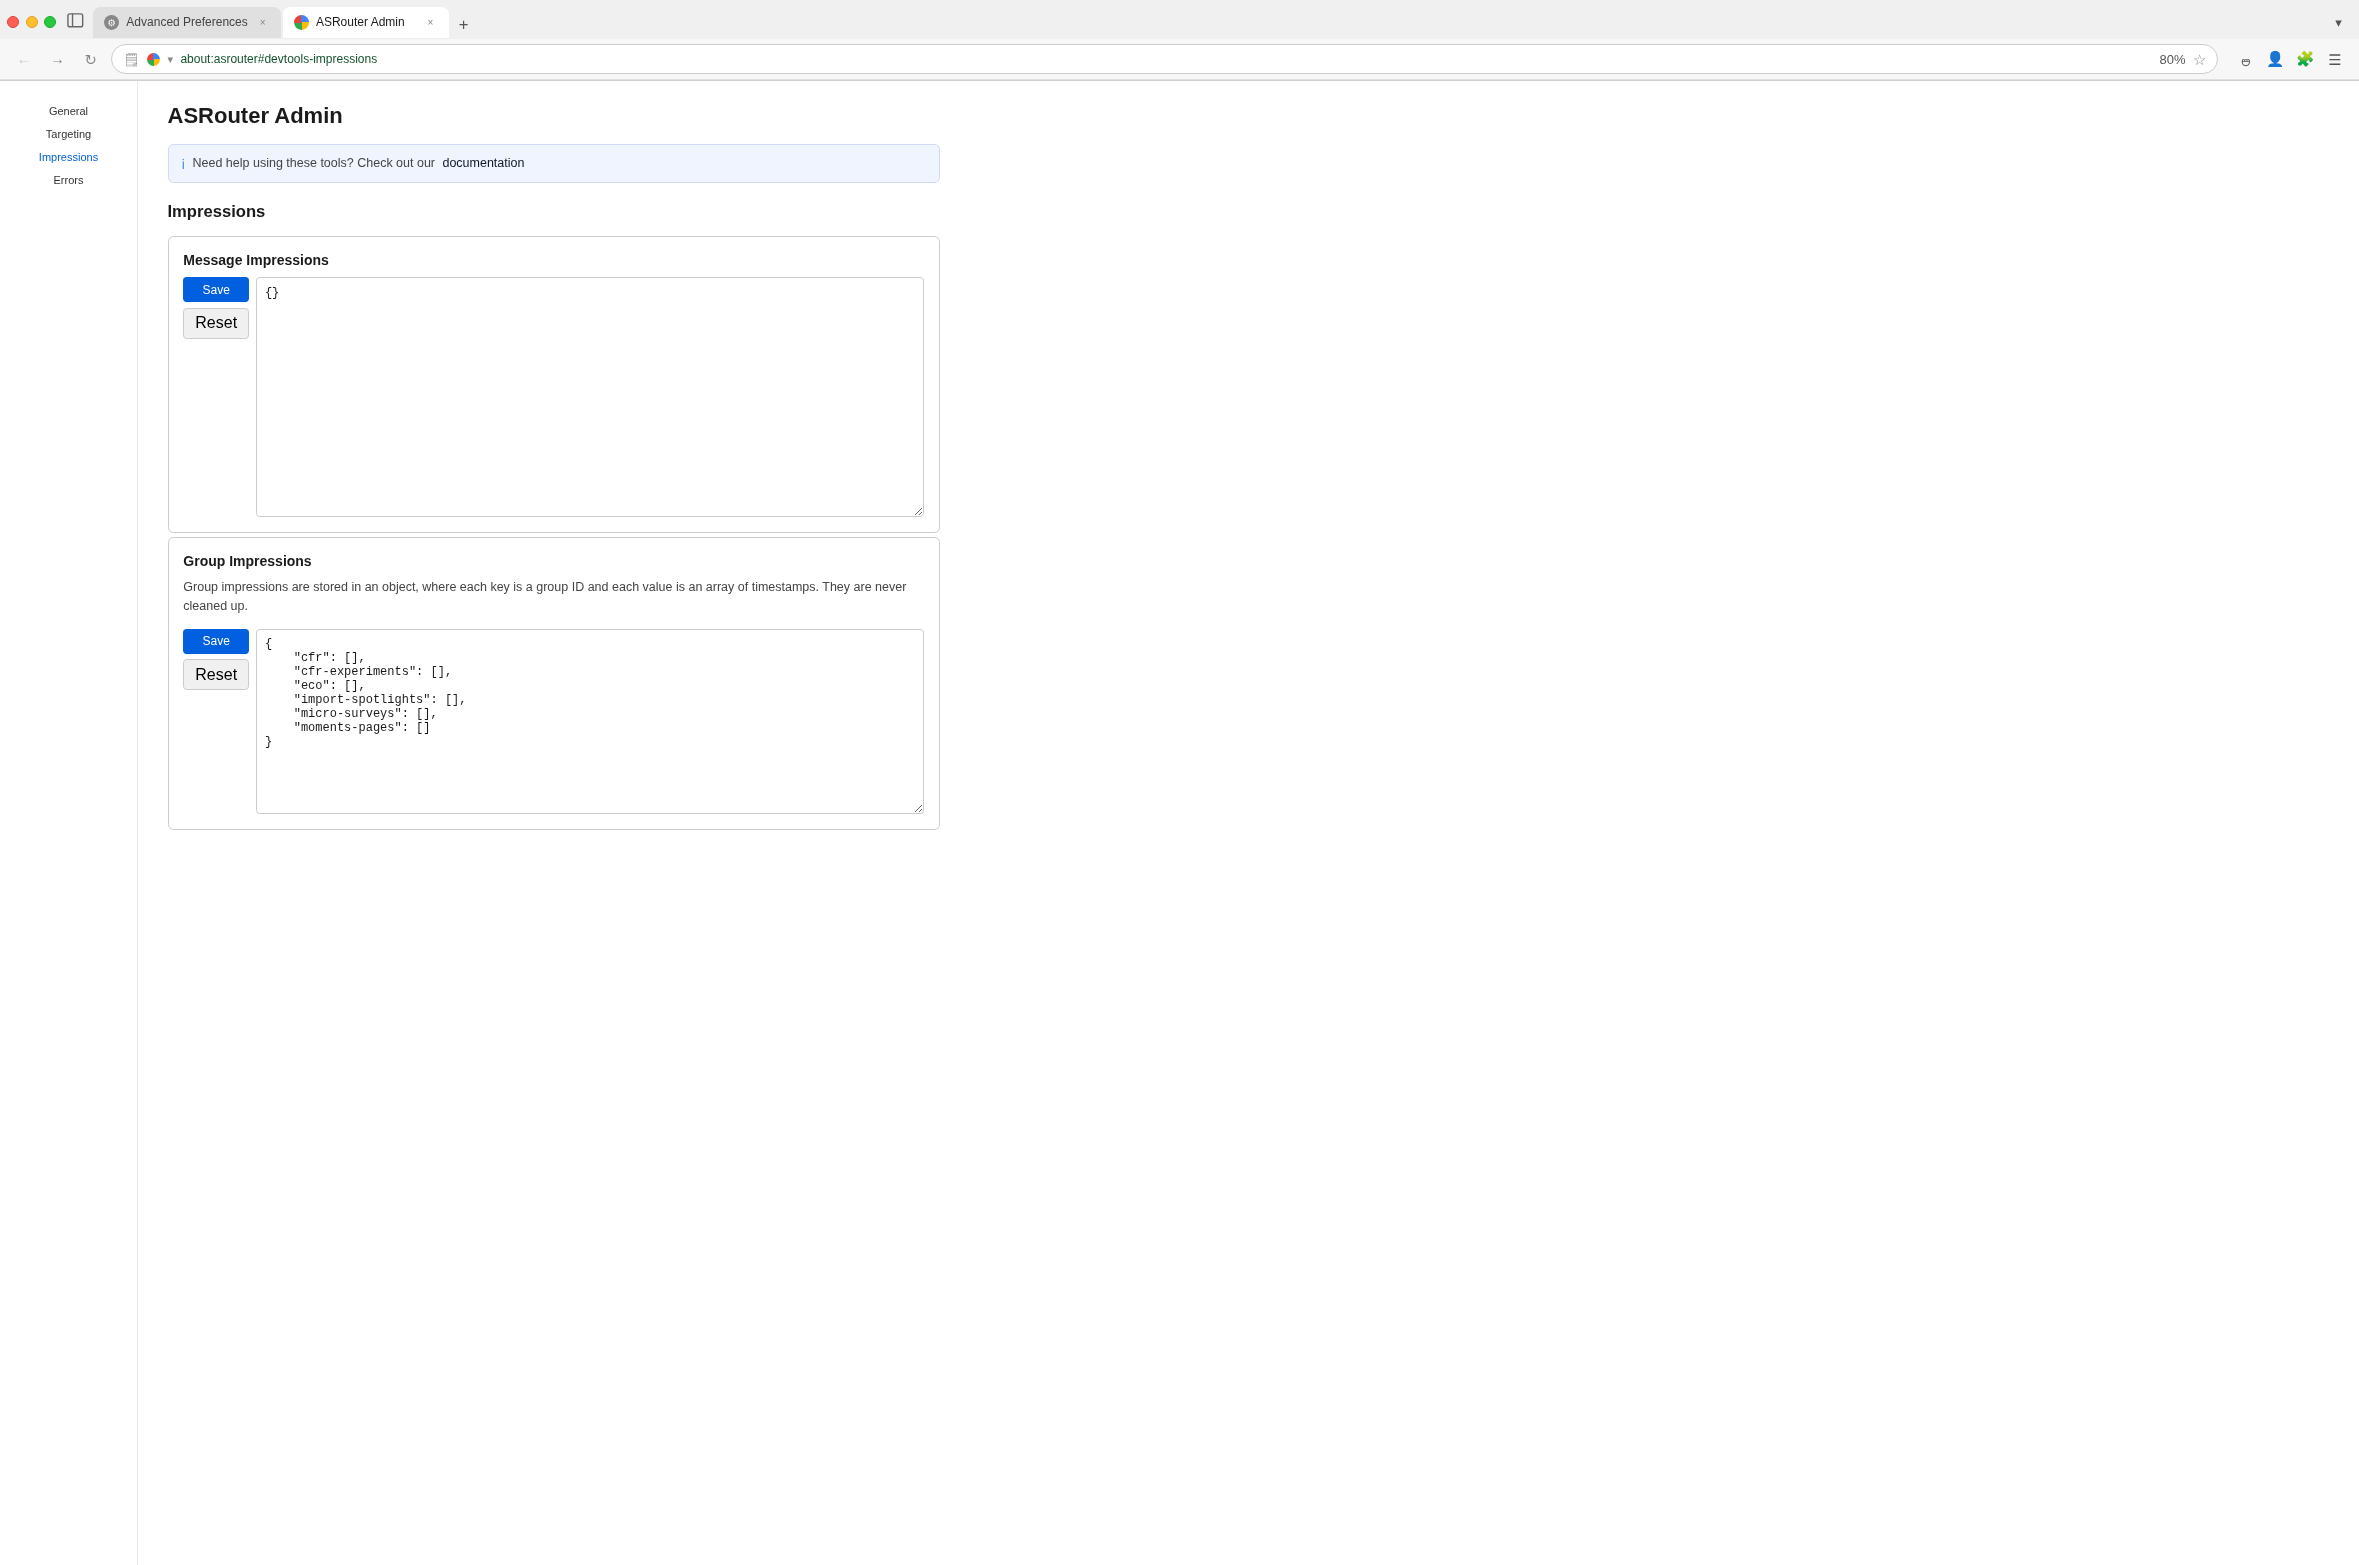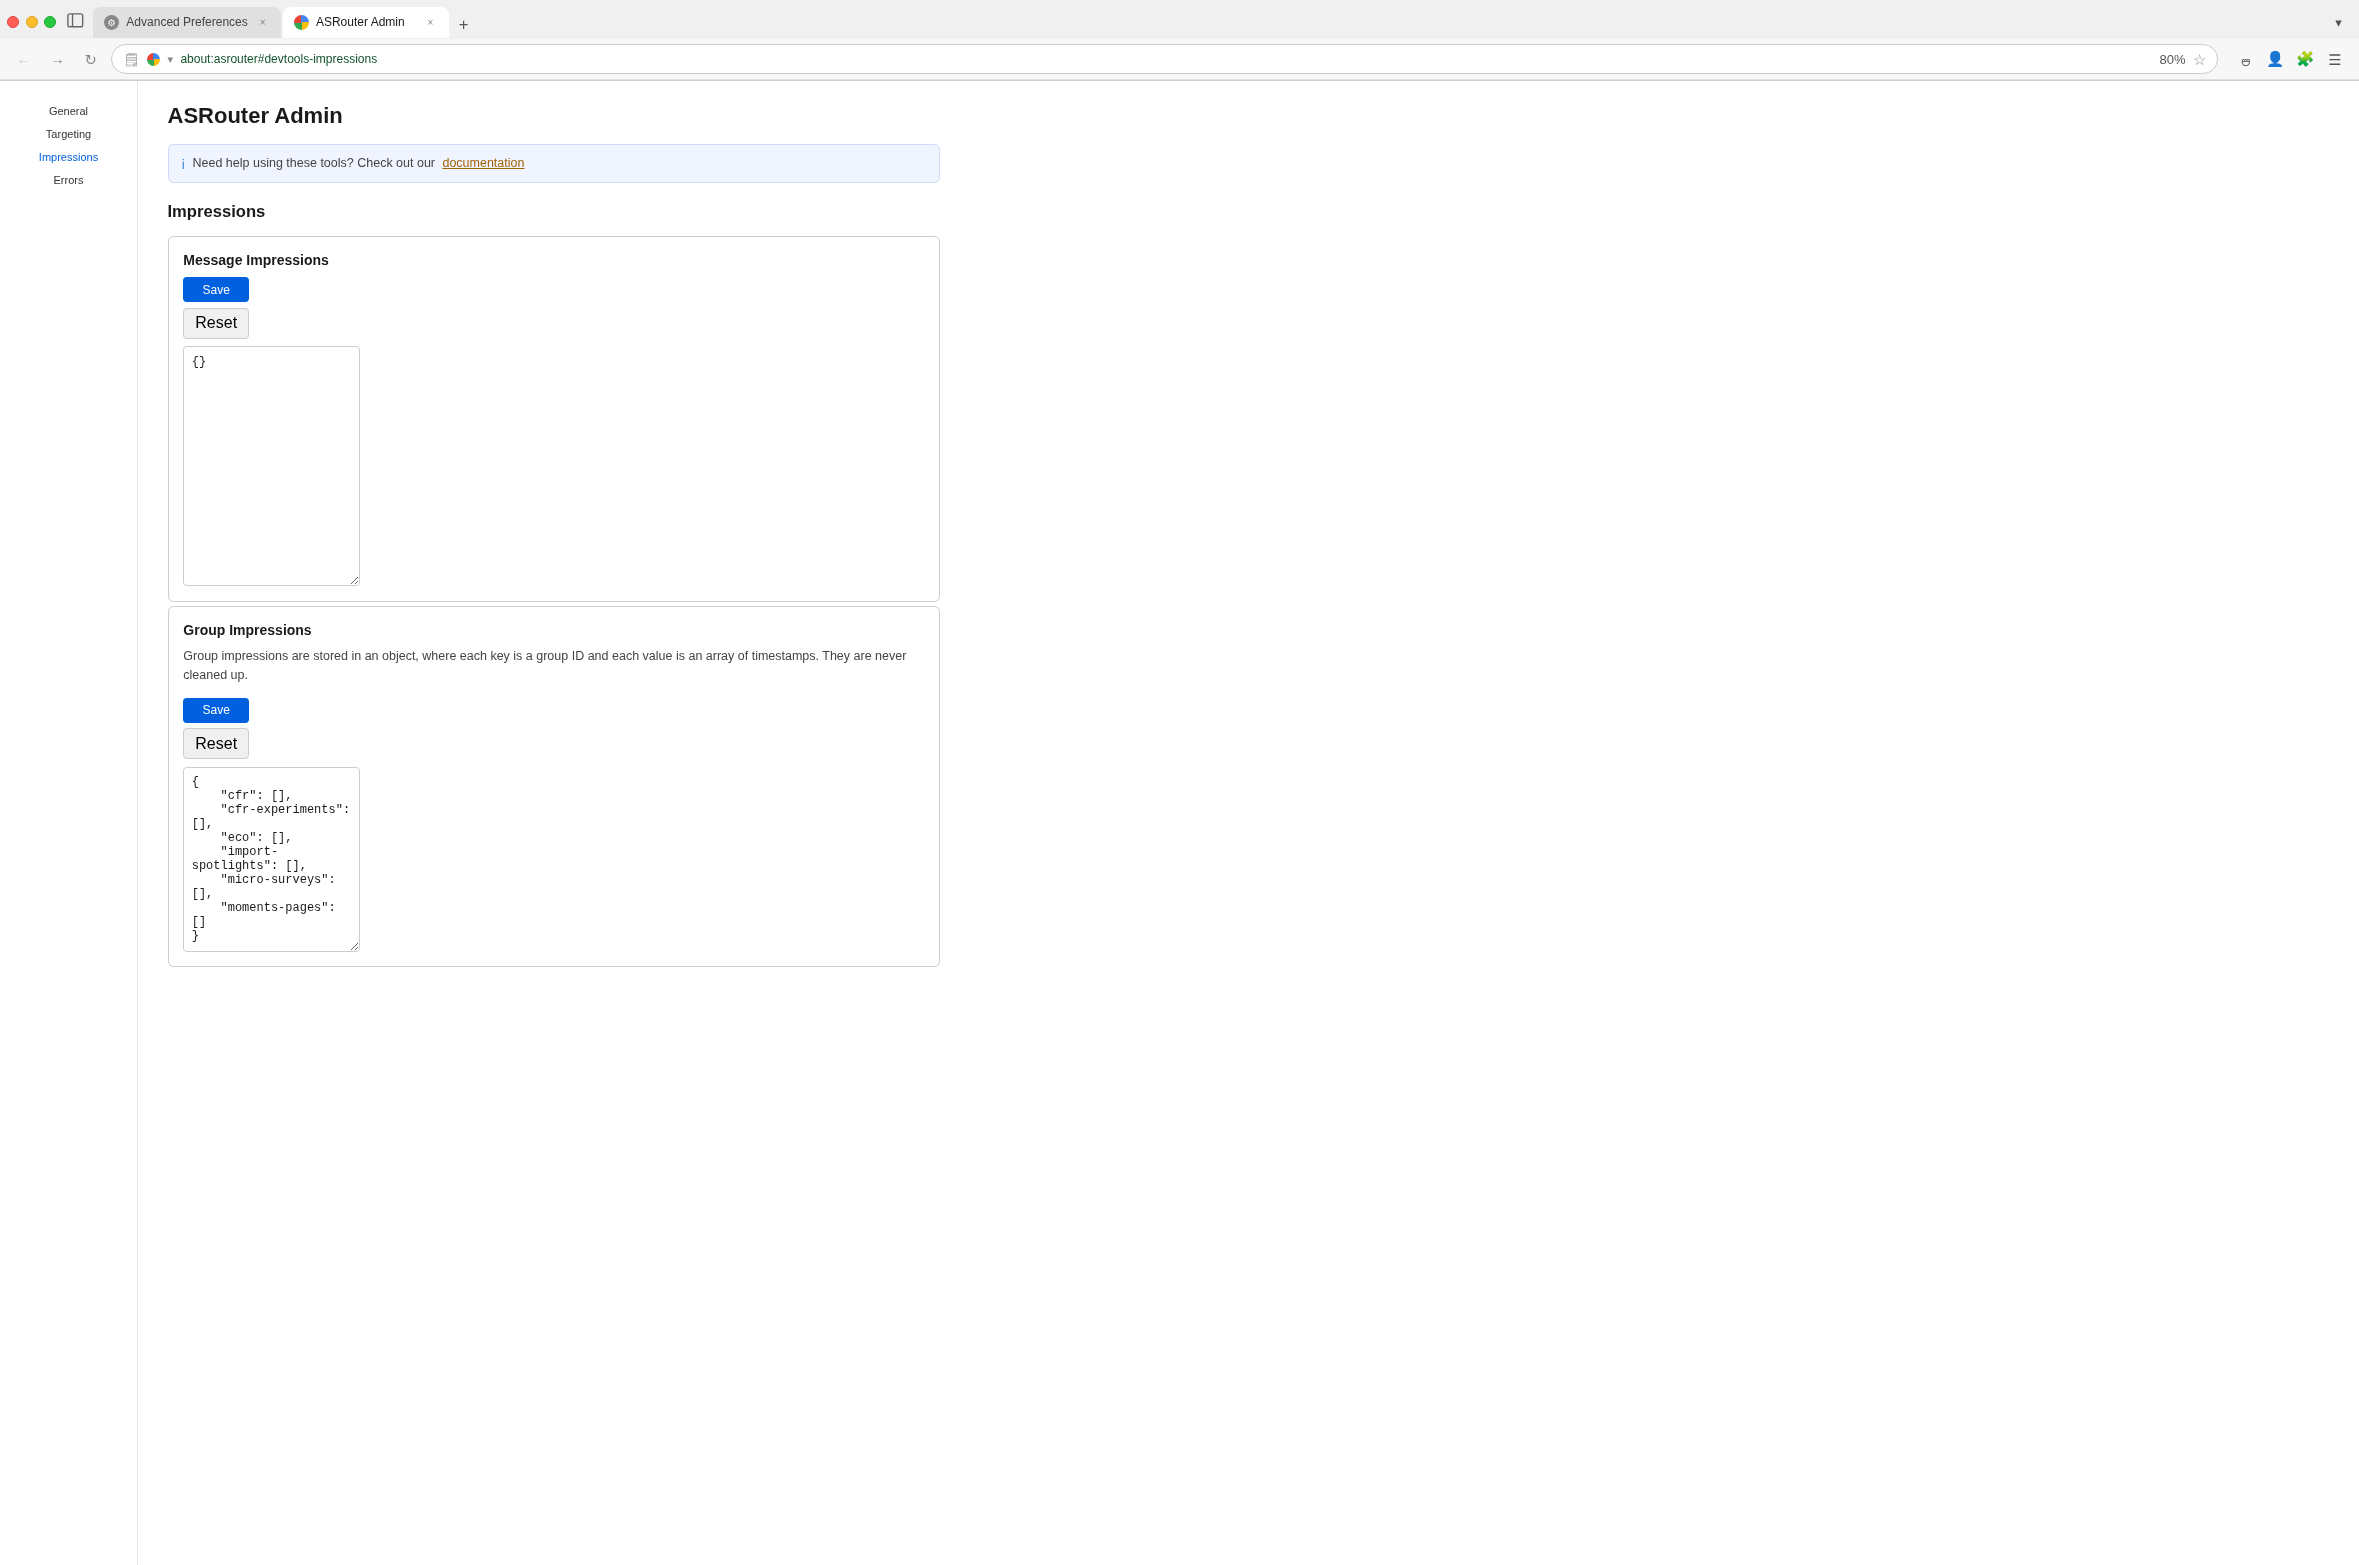--- a/index.html
+++ b/index.html
@@ -129,21 +129,21 @@
       align-items: center;
       gap: 7.4px;
       font-size: 12.5px;
       color: #444;
       margin-bottom: 18.5px;
       background: #f0f4ff;
       border: 0.9px solid #d0d9f5;
       border-radius: 5.5px;
       padding: 9.2px 13px;
     }
-    .info-banner a { color: #a16207; text-decoration: underline; cursor: pointer; }
+    .info-banner a { color: #0f172a; cursor: pointer; }
     .info-icon { color: #4a90d9; font-size: 14px; }
 
     .section-title {
       font-size: 16.6px;
       font-weight: 700;
       margin-bottom: 14.8px;
       color: #1a1a1a;
     }
 
     .card {
@@ -161,21 +161,20 @@
     .card-description {
       font-size: 12.5px;
       color: #444;
       margin-bottom: 13px;
       line-height: 1.5;
     }
     .editor-row {
       display: flex;
       gap: 7.4px;
       align-items: flex-start;
-      flex-direction: column;
     }
     .editor-buttons {
       display: flex;
       flex-direction: column;
       gap: 5.5px;
       flex-shrink: 0;
     }
     .btn-save {
       background: #0060df;
       color: #fff;

